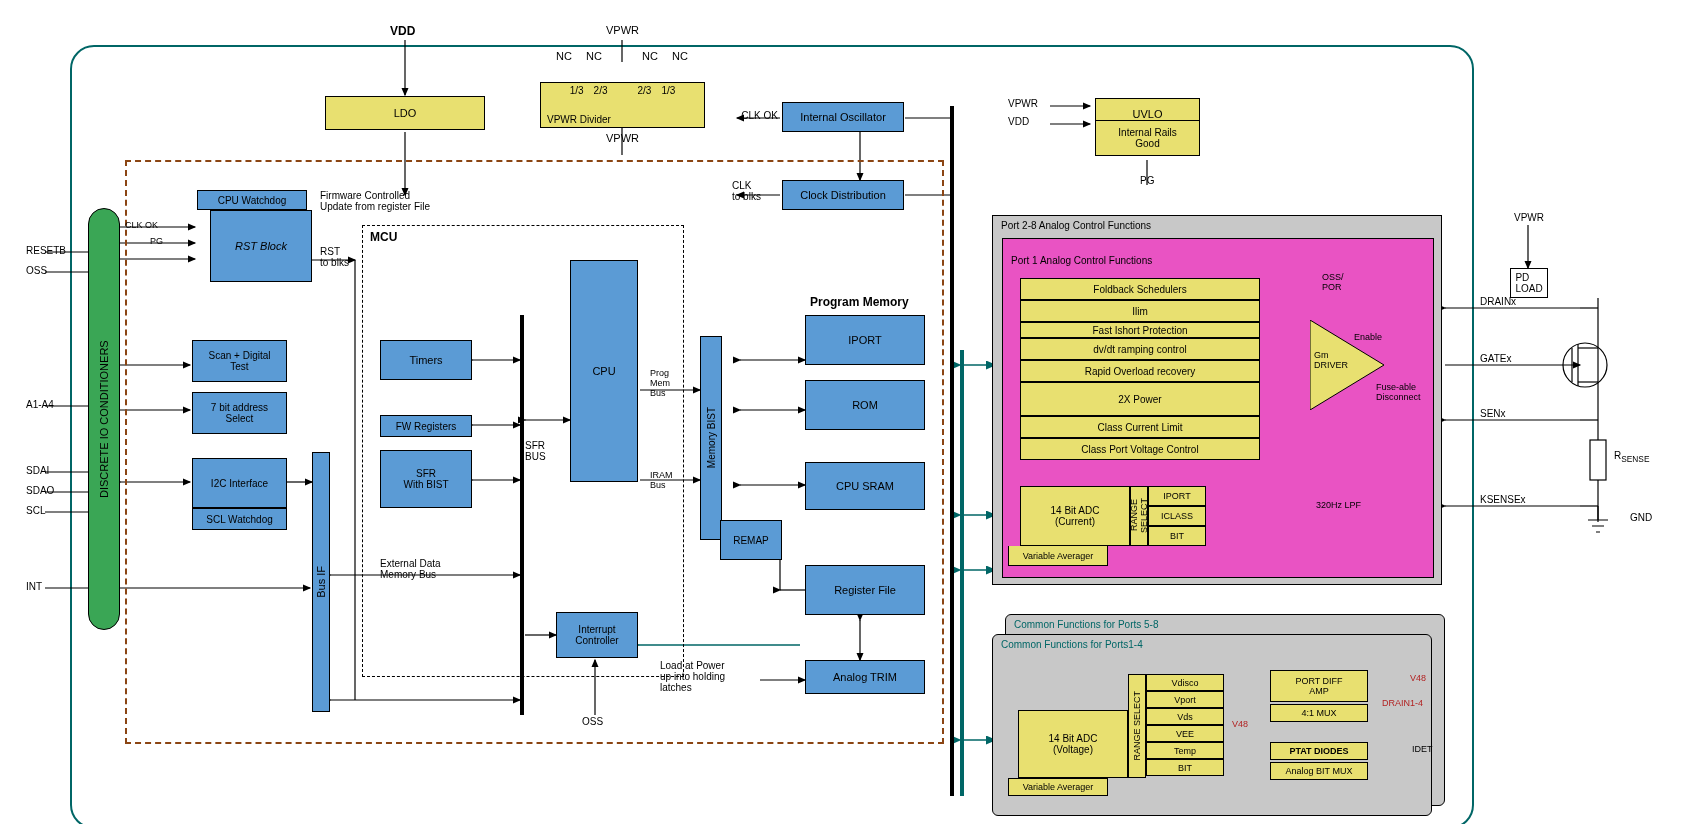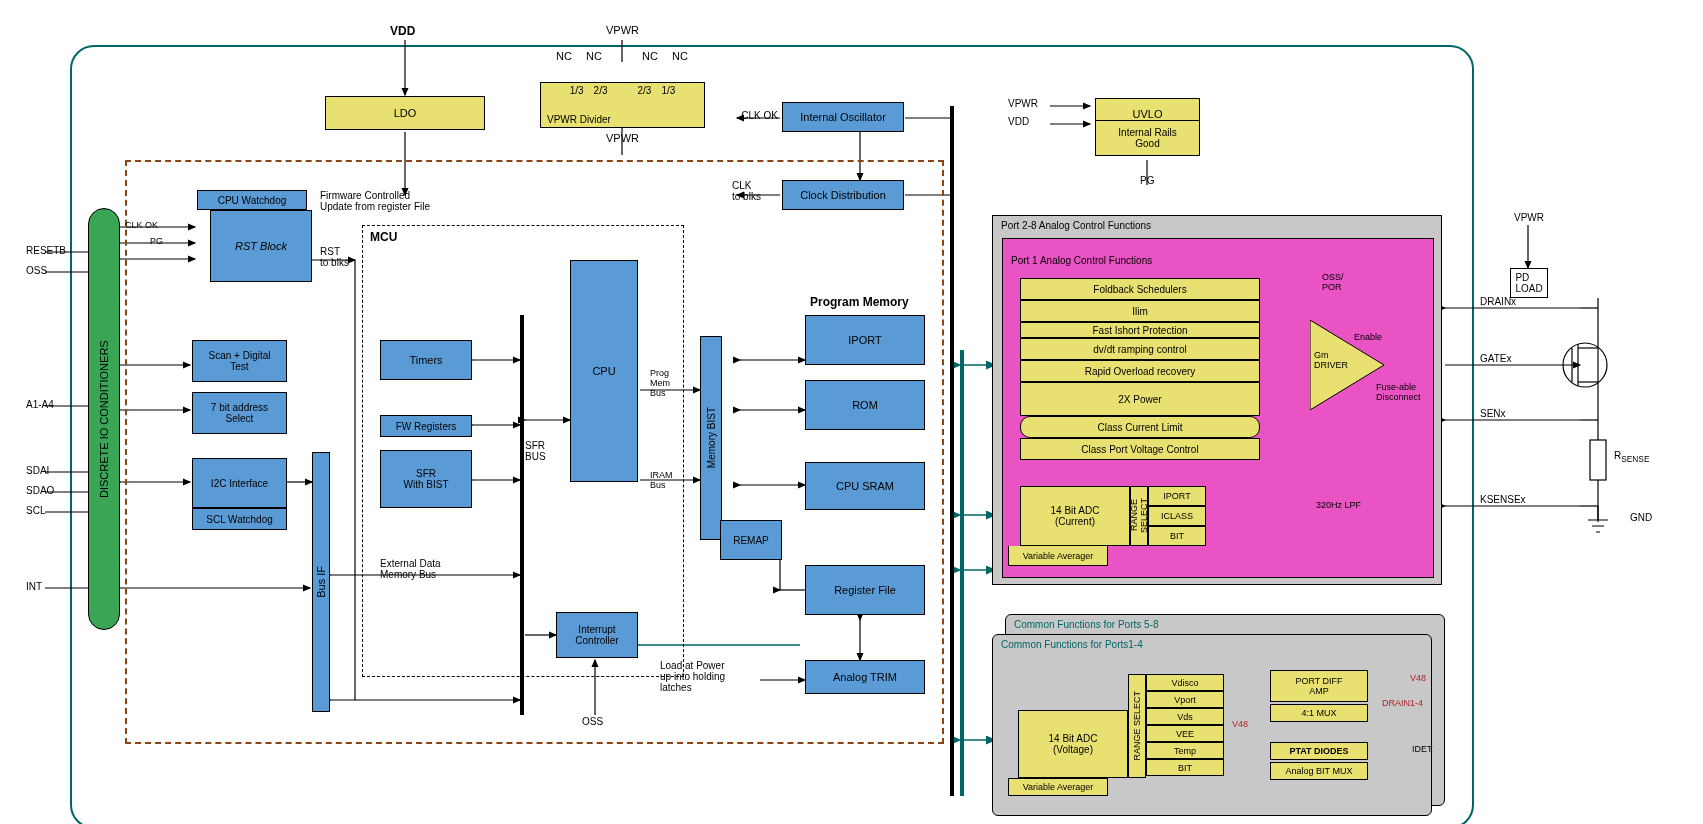--- a/index.html
+++ b/index.html
@@ -331,21 +331,21 @@
       </div>
     <div class="block yellow small" style="position:relative; height:22px;">
         <span>dv/dt ramping control</span>
       </div>
     <div class="block yellow small" style="position:relative; height:22px;">
         <span>Rapid Overload recovery</span>
       </div>
     <div class="block yellow small" style="position:relative; height:34px;">
         <span>2X Power</span>
       </div>
-    <div class="block yellow small" style="position:relative; height:22px;border-radius:10px;">
+    <div class="block yellow small" style="position:relative; height:22px;">
         <span>Class Current Limit</span>
       </div>
     <div class="block yellow small" style="position:relative; height:22px;">
         <span>Class Port Voltage Control</span>
       </div>
   </div>
 
   <div class="lbl tiny" style="left:1302px; top:252px; white-space:pre;">OSS/
 POR</div>
   <div class="lbl tiny" style="left:1334px; top:312px;">Enable</div>

